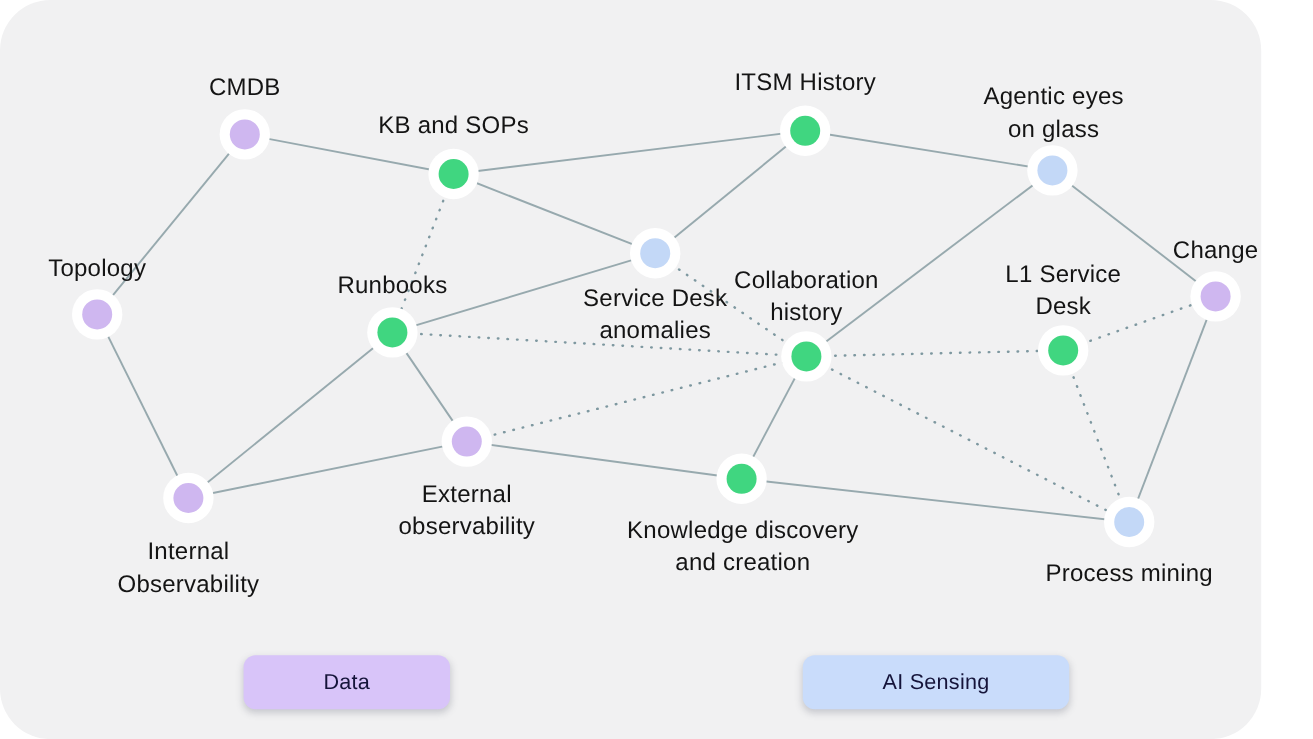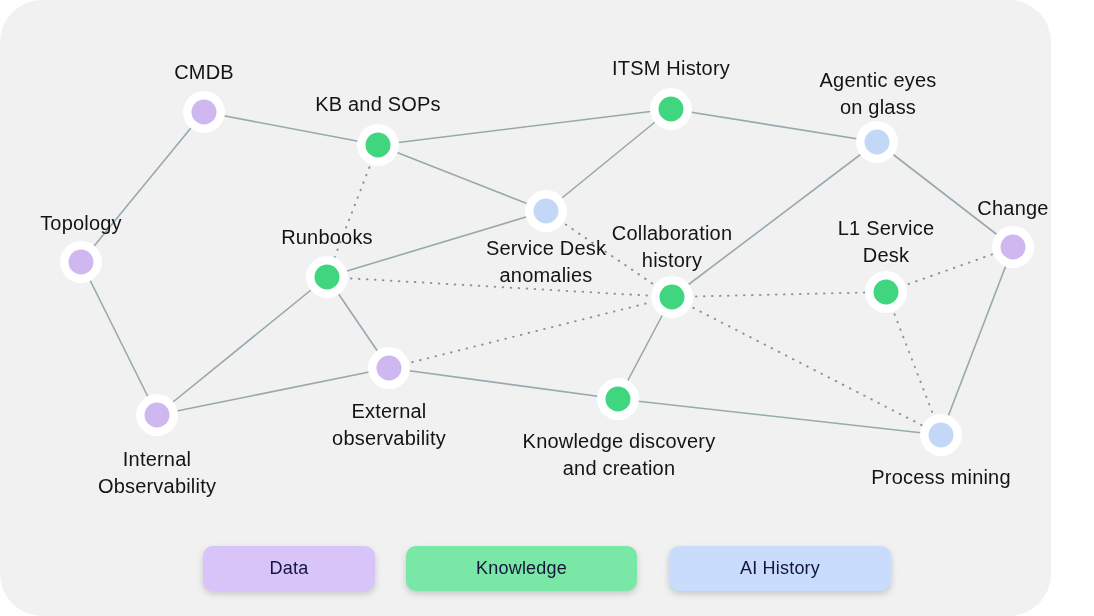--- a/index.html
+++ b/index.html
@@ -164,20 +164,17 @@
         <circle cx="941" cy="435" r="21" fill="#ffffff"></circle>
         <circle cx="941" cy="435" r="12.5" fill="#c3d8f7"></circle>
         <text x="941" y="484" class="node-label"><tspan x="941" dy="0">Process mining</tspan></text>
       </g>
     </svg>
 
   <div class="legend">
     <div class="legend-pill pill-0" style="background: rgb(216, 196, 249); color: rgb(21, 20, 58);">
       <span>Data</span>
     </div>
-    <div class="legend-pill pill-1" style="background: rgb(121, 231, 166); color: rgb(21, 20, 58);">
-      <span>Knowledge</span>
-    </div>
     <div class="legend-pill pill-2" style="background: rgb(201, 220, 251); color: rgb(21, 20, 58);">
-      <span>AI History</span>
+      <span>AI Sensing</span>
     </div>
   </div>
 </div>
 
 </body></html>

